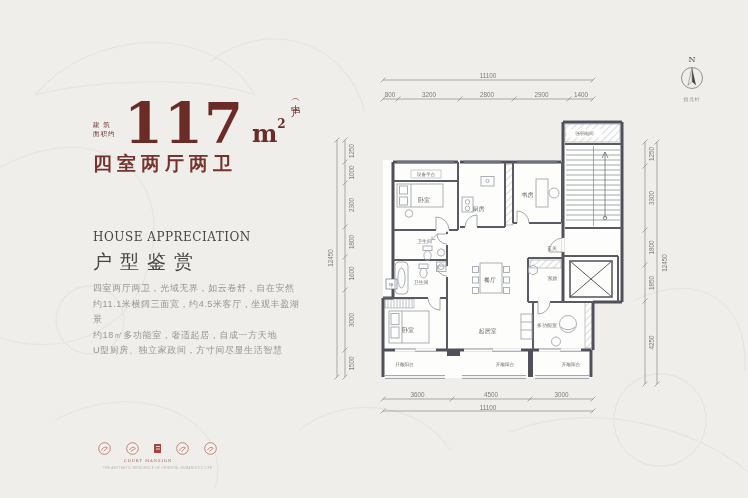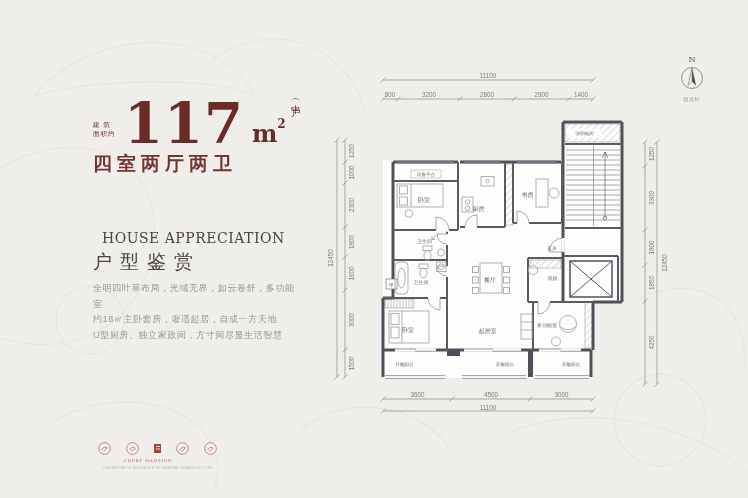--- a/index.html
+++ b/index.html
@@ -14,22 +14,22 @@
             font-size:56px;line-height:44px;color:#6b2b27;letter-spacing:1px;text-align:right;}
   .hero-unit{font-family:"DejaVu Serif","Liberation Serif",serif;font-weight:600;
              font-size:24px;color:#6b2b27;line-height:22px;margin-left:8px;}
   .hero-sup{font-family:"DejaVu Serif","Liberation Serif",serif;font-weight:600;
             font-size:12px;color:#6b2b27;vertical-align:14px;}
   .hero-note{writing-mode:vertical-rl;font-size:9.5px;letter-spacing:2px;color:#6b2b27;
              font-family:"DejaVu Serif","Liberation Serif",serif;height:50px;
              align-self:flex-start;margin:-4px 0 0 3px;}
   .hero-layout{left:93px;top:151px;font-family:"DejaVu Serif","Liberation Serif",serif;
                font-size:19px;font-weight:600;letter-spacing:5px;color:#76322d;text-align:right;}
-  .appre-en{left:102px;top:230px;font-family:"DejaVu Serif","Liberation Serif",serif;
-            font-size:14px;color:#49443f;letter-spacing:.5px;}
+  .appre-en{left:93px;top:230px;font-family:"DejaVu Serif","Liberation Serif",serif;
+            font-size:12px;color:#49443f;letter-spacing:.5px;}
   .appre-cn{left:93px;top:249px;font-family:"DejaVu Serif","Liberation Serif",serif;
             font-size:19px;color:#49443f;letter-spacing:8px;}
   .para{left:93px;top:281px;width:210px;font-size:9px;line-height:15.6px;
         color:#9a958f;letter-spacing:.6px;}
   
   .seals{left:98px;top:442px;display:flex;align-items:center;}
   .seal{width:13px;height:13px;margin-right:15px;}
   .seal svg{display:block;}
   .seal-rect{width:7px;height:9px;background:#a5463c;margin:0 15px 0 0;position:relative;}
   .seal-rect:after{content:"";position:absolute;left:1.5px;top:2px;right:1.5px;height:1px;background:#e9ddd8;box-shadow:0 2.5px 0 #e9ddd8;}
@@ -76,22 +76,23 @@
     <div class="hero-num">117</div>
     <div class="hero-unit"><span>m</span><span class="hero-sup">2</span></div>
     <div class="hero-note">（中户）</div>
   </div>
   <div class="abs hero-layout">四室两厅两卫</div>
 
   <div class="abs appre-en">HOUSE APPRECIATION</div>
   <div class="abs appre-cn">户型鉴赏</div>
 
   <div class="abs para">
-    <div>全明四叶草布局，光域无界，如云卷舒，多功能室</div>
-    <div>约18㎡主卧套房，奢适起居，自成一方天地</div>
+    <div>四室两厅两卫，光域无界，如云卷舒，自在安然</div>
+    <div>约11.1米横阔三面宽，约4.5米客厅，坐观丰盈湖景</div>
+    <div>约18㎡多功能室，奢适起居，自成一方天地</div>
     <div>U型厨房、独立家政间，方寸间尽显生活智慧</div>
   </div>
 
   <div class="abs seals">
     <div class="seal">
       <svg width="13" height="13" viewBox="0 0 13 13">
           <circle cx="6.5" cy="6.5" r="5.8" fill="#f6f1ec" stroke="#b1695f" stroke-width=".8"></circle>
           <path d="M3.5,8.5 C4.5,5.5 7,4.5 9.3,5.6 C8.6,7.6 6.4,8.2 5.6,9.4" fill="none" stroke="#a5564c" stroke-width=".7"></path>
         </svg>
     </div>

